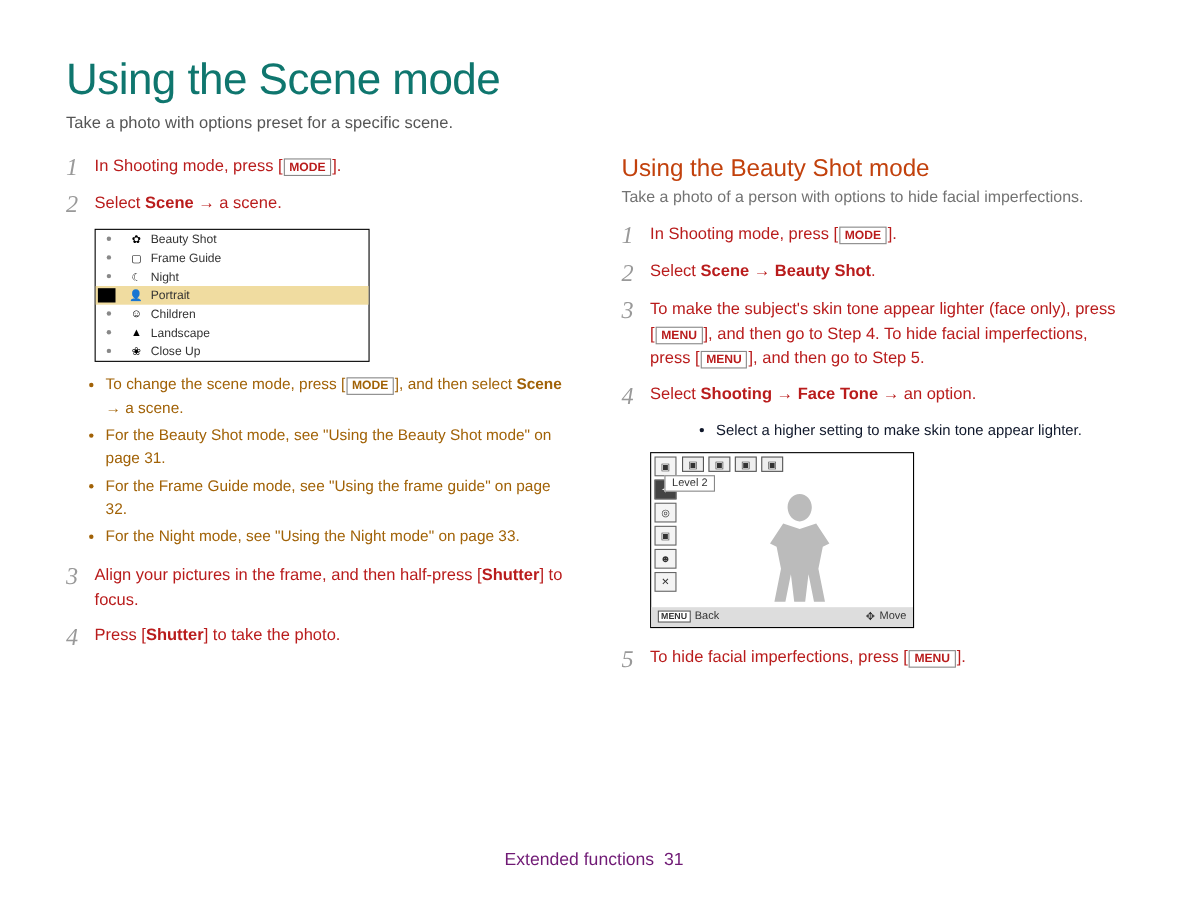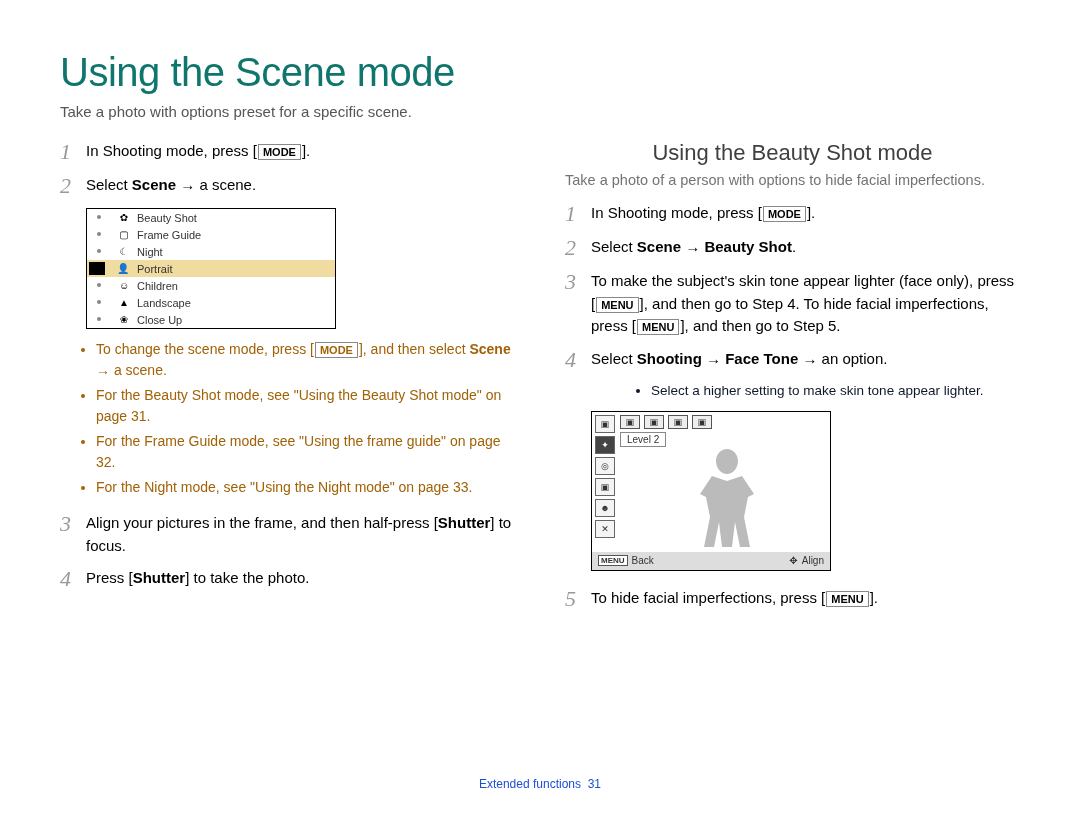--- a/index.html
+++ b/index.html
@@ -26,24 +26,23 @@
   }
   .columns {
     display: flex;
     gap: 50px;
   }
   .col {
     flex: 1;
   }
   .section-title {
     font-size: 22px;
-    color: #404040;
+    color: #c2410c;
     font-weight: 400;
     margin-bottom: 6px;
-    text-align: center;
   }
   .section-sub {
     font-size: 14.5px;
     color: #737373;
     margin-bottom: 14px;
   }
   .step {
     display: flex;
     margin-bottom: 10px;
   }
@@ -52,21 +51,21 @@
     font-style: italic;
     font-family: Georgia, serif;
     color: #999;
     width: 26px;
     flex-shrink: 0;
     line-height: 1.1;
   }
   .step-body {
     font-size: 15px;
     line-height: 1.5;
-    color: #000000;
+    color: #b91c1c;
     flex: 1;
   }
   .step-body b { font-weight: bold; }
   .btnlabel {
     display: inline-block;
     border: 1px solid #888;
     background: #fff;
     font-size: 11px;
     font-weight: bold;
     padding: 0 4px;
@@ -172,21 +171,21 @@
     width:20px; height:18px;
     border:1px solid #666;
     background:#f4f4f4;
     font-size:9px;
     display:flex;align-items:center;justify-content:center;
   }
   .facetone-shot .sidebar span.sel {
     background:#444; color:#fff;
   }
   .facetone-shot .level {
-    position:absolute; top:20px; left:28px;
+    position:absolute; top:20px; left:12px;
     font-size:10px;
     border:1px solid #888;
     padding:1px 6px;
     background:#fff;
   }
   .facetone-shot .bottombar {
     position:absolute; bottom:0; left:0; right:0;
     height:18px;
     background:#ddd;
     display:flex;
@@ -204,22 +203,22 @@
     left:90px; top:32px;
     width:90px; height:110px;
   }
   .facetone-shot .silhouette svg { width:100%; height:100%; }
 
   .footer {
     position: absolute;
     bottom: 24px;
     left: 0; right: 0;
     text-align: center;
-    font-size: 12px;
-    color: #1d4ed8;
+    font-size: 16px;
+    color: #701a75;
   }
 </style>
 </head>
 <body>
 
 <h1 class="page-title">Using the Scene mode</h1>
 <p class="page-subtitle">Take a photo with options preset for a specific scene.</p>
 
 <div class="columns">
 
@@ -356,21 +355,21 @@
             <path fill="#bbb" d="M45 5c6 0 11 5 11 12s-5 13-11 13-11-6-11-13 5-12 11-12zM30 32l15 5 15-5 12 18-6 3-4 20 6 30h-10l-5-25-3 25H40l-3-25-5 25H22l6-30-4-20-6-3z"></path>
           </svg>
       </div>
       <div class="bottombar">
         <div class="grp">
             <span class="k">MENU</span>
             <span>Back</span>
           </div>
         <div class="grp">
             <span>✥</span>
-            <span>Align</span>
+            <span>Move</span>
           </div>
       </div>
     </div>
 
     <div class="step" style="margin-top:16px">
       <div class="step-num">5</div>
       <div class="step-body">
         <span>To hide facial imperfections, press [</span><span class="btnlabel">MENU</span><span>].</span>
       </div>
     </div>

